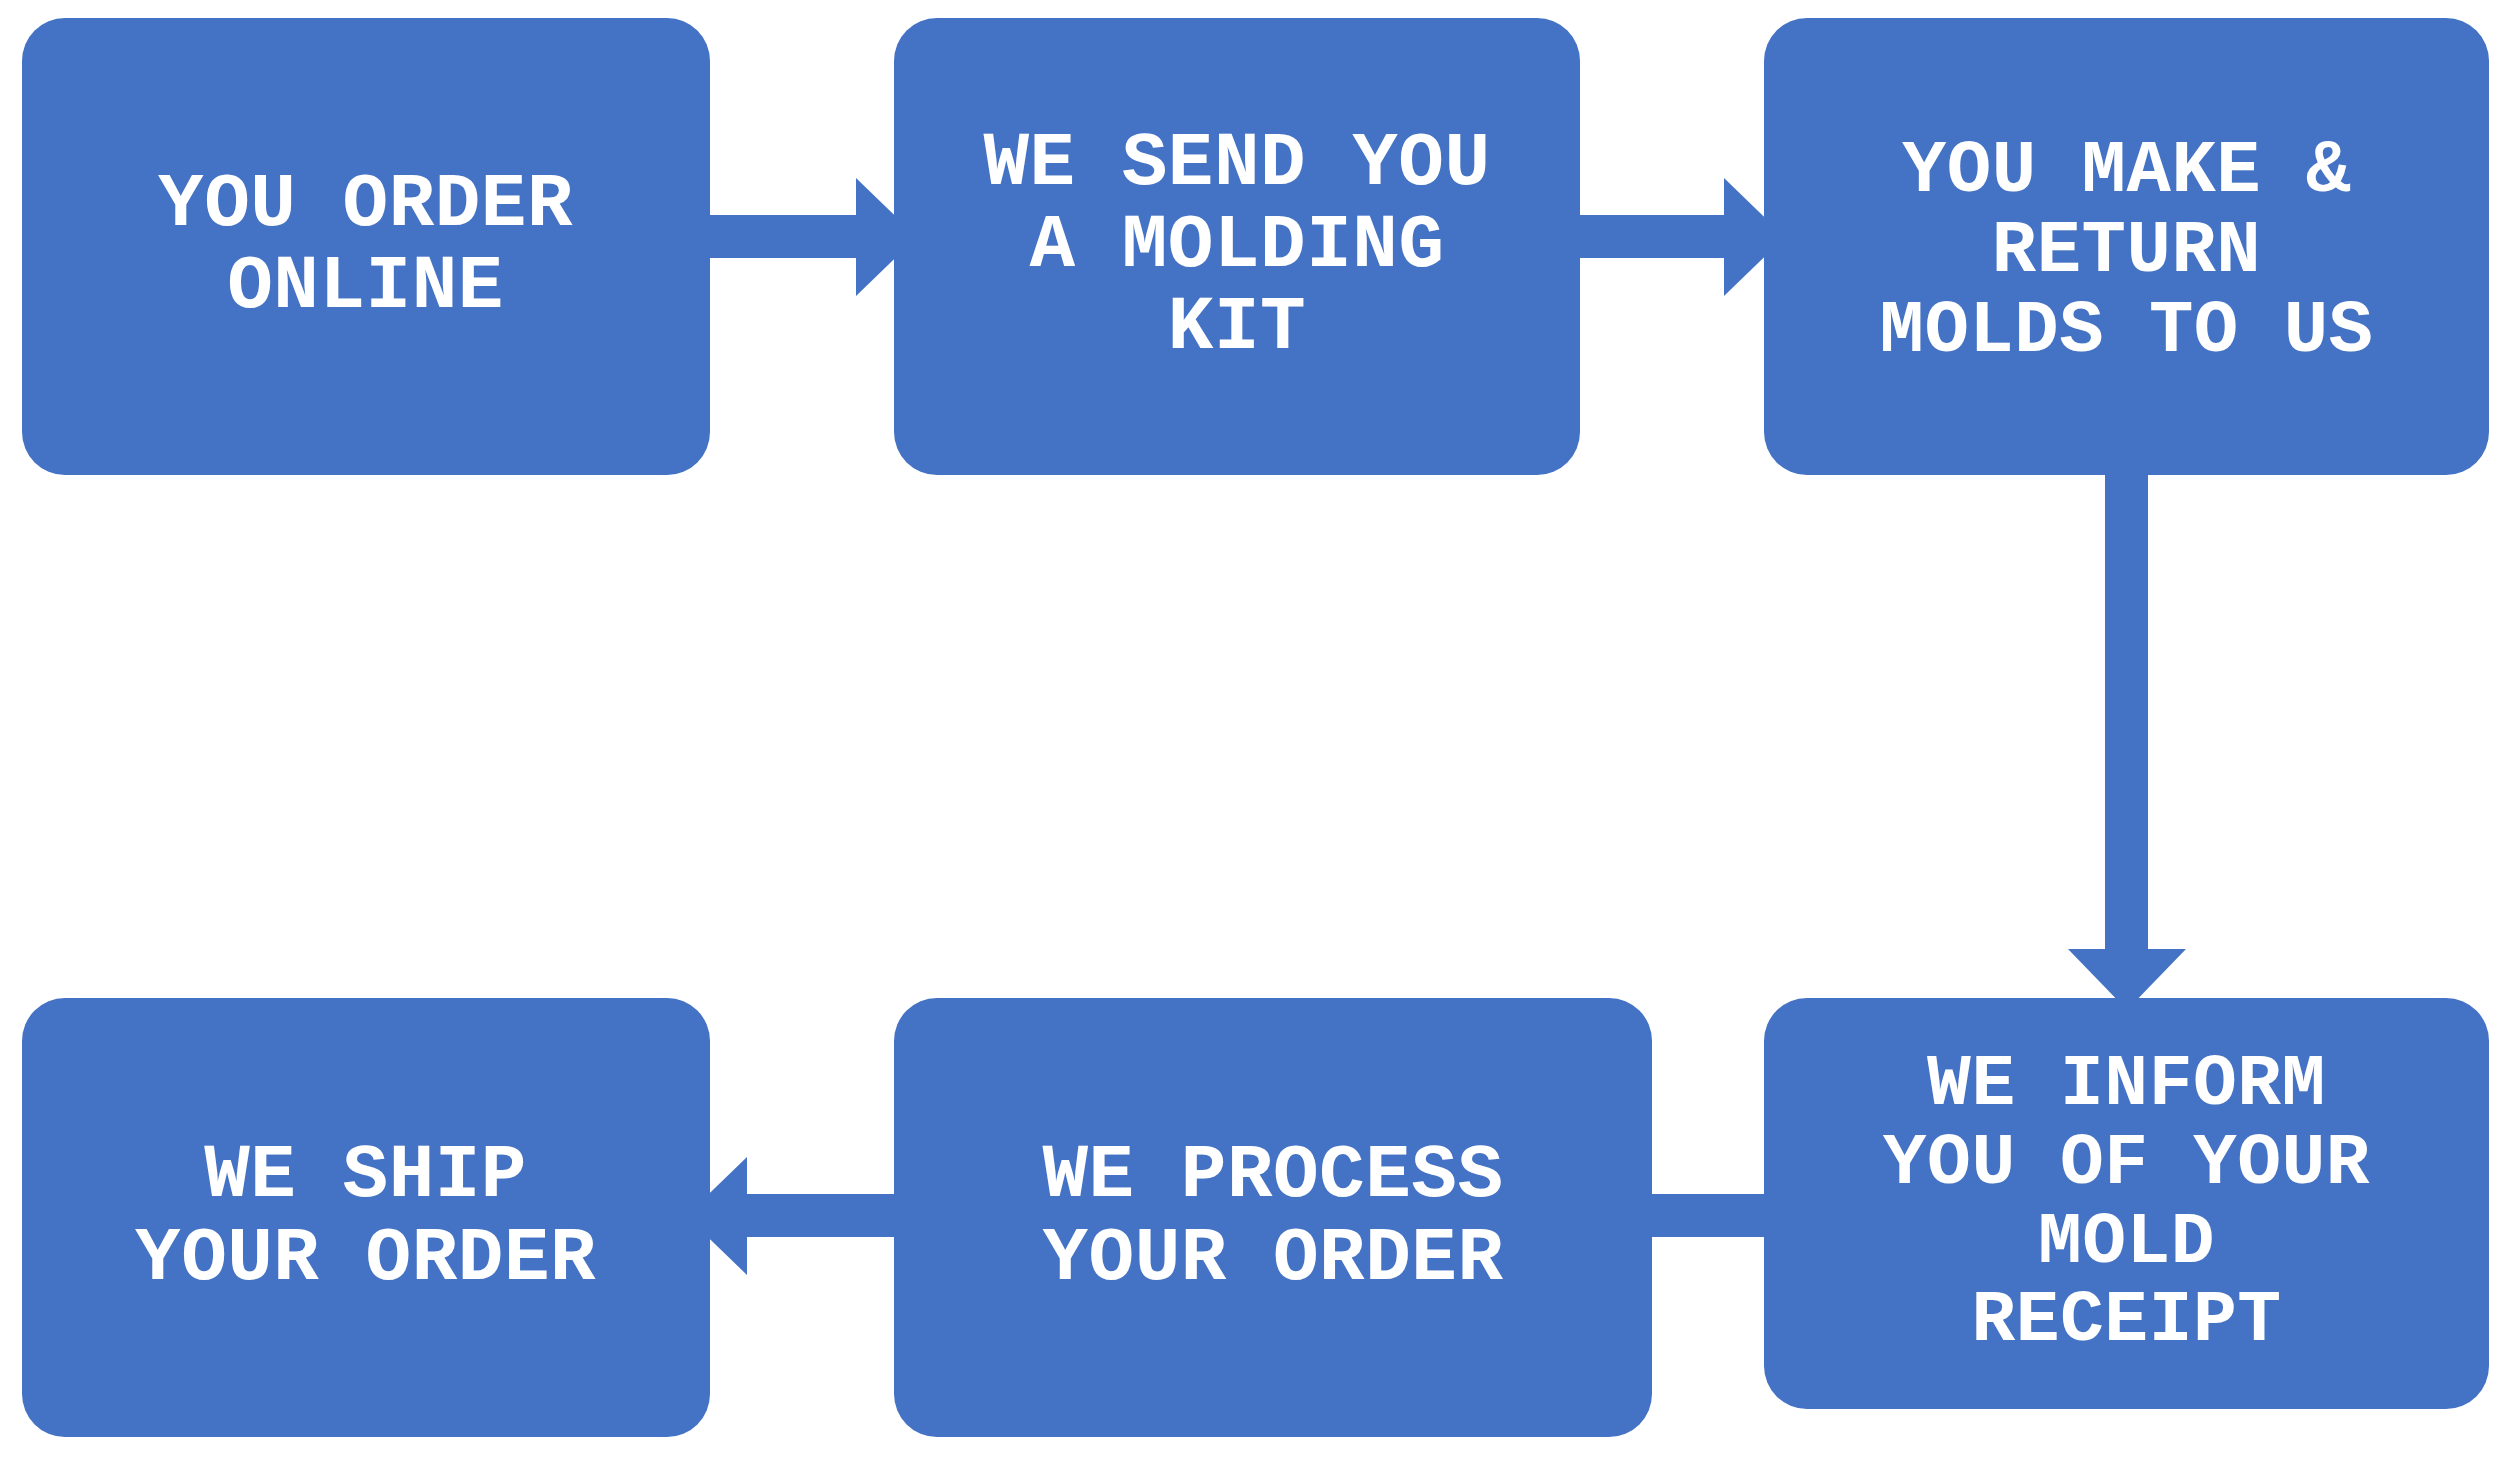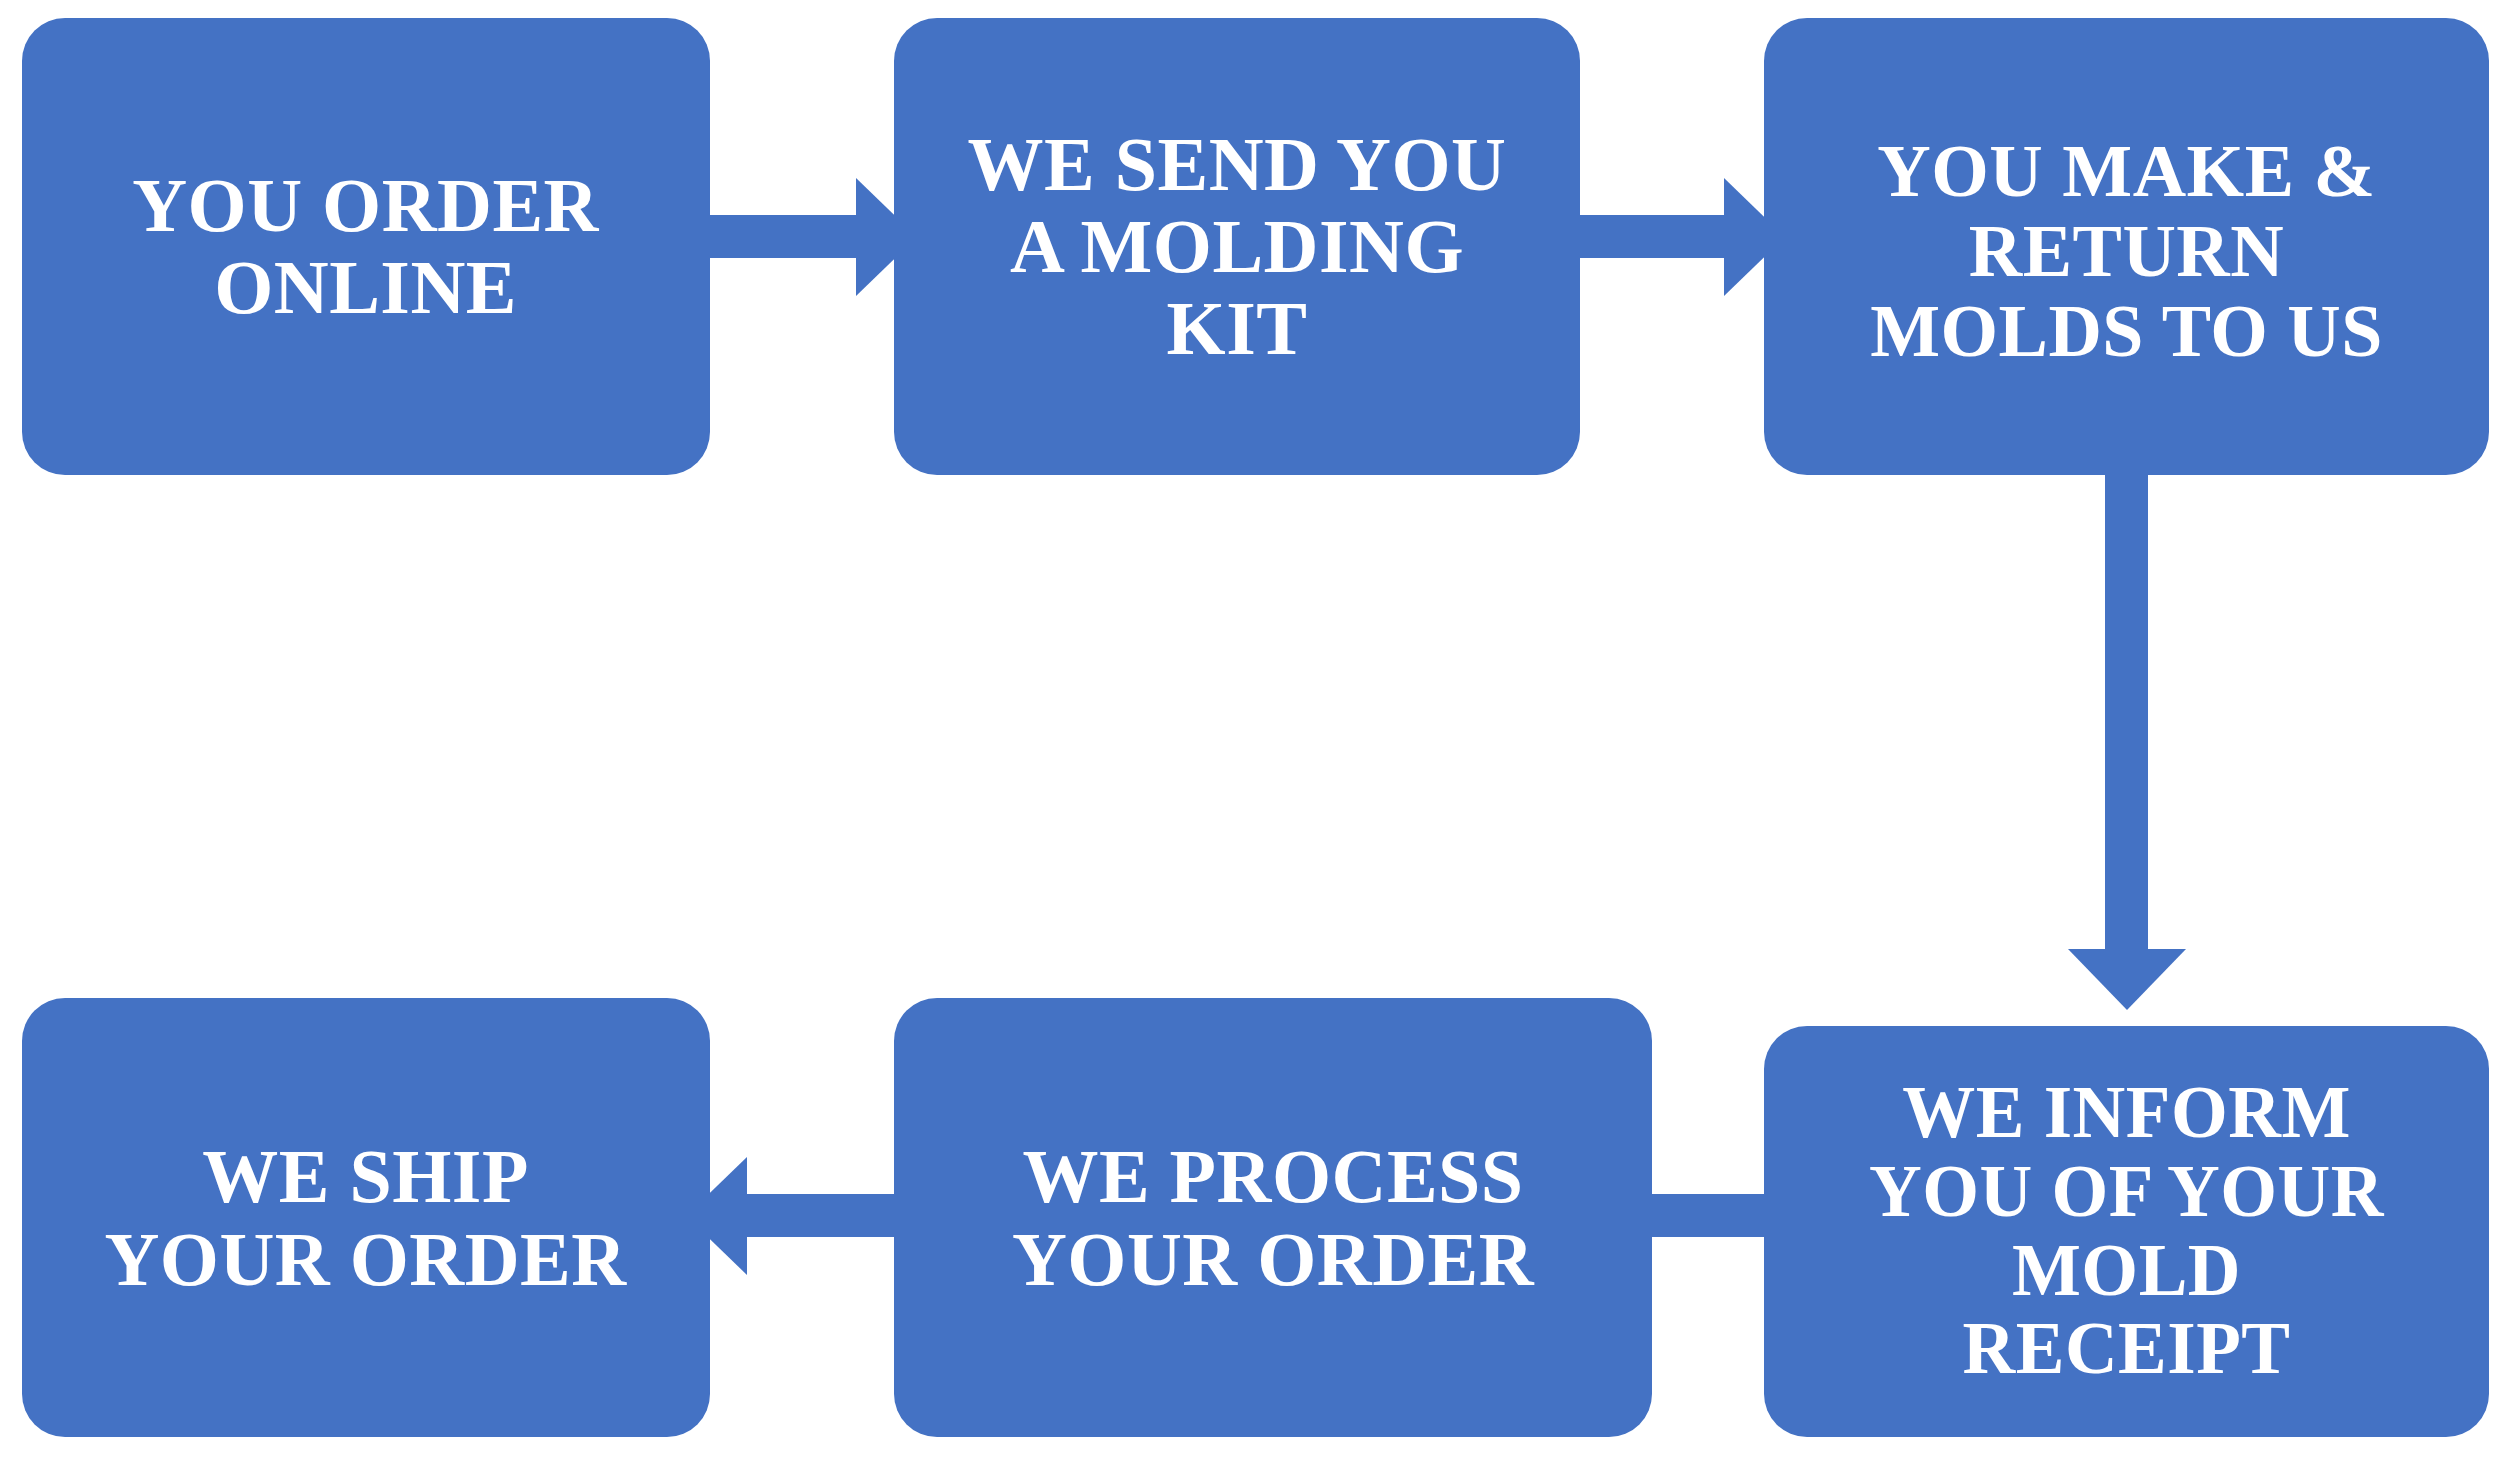--- a/index.html
+++ b/index.html
@@ -22,35 +22,35 @@
     background: #4472C4;
     border-radius: 43px;
     display: flex;
     align-items: center;
     justify-content: center;
     box-sizing: border-box;
     padding: 5.9px 13.7px;
   }
   .node-label {
     color: #FFFFFF;
-    font-family: Liberation Serif, serif;
+    font-family: Liberation Mono, monospace;
     font-weight: bold;
     font-size: 76px;
     line-height: 1.08;
     letter-spacing: 0.5px;
     text-align: center;
     white-space: pre-line;
     text-transform: uppercase;
     user-select: none;
   }
   
   #node-1 { left: 21.6px;   top: 17.6px;   width: 688px;  height: 457px; }
   #node-2 { left: 894px;  top: 17.6px;   width: 686px;  height: 457px; }
   #node-3 { left: 1764px; top: 17.6px;   width: 725px;  height: 457px; }
-  #node-4 { left: 1764px; top: 1026px; width: 725px;  height: 411px; }
+  #node-4 { left: 1764px; top: 998px; width: 725px;  height: 411px; }
   #node-5 { left: 894px;  top: 998px; width: 758px;  height: 439px; }
   #node-6 { left: 21.6px;   top: 998px; width: 688px;  height: 439px; justify-content: center; }
 
   #node-4 .node-label { font-size: 73px; }
   #node-3 .node-label { font-size: 74px; margin-top: 12px; }
 
   .connector { position: absolute; }
 
   
   .arrow-h { height: 118px; }

